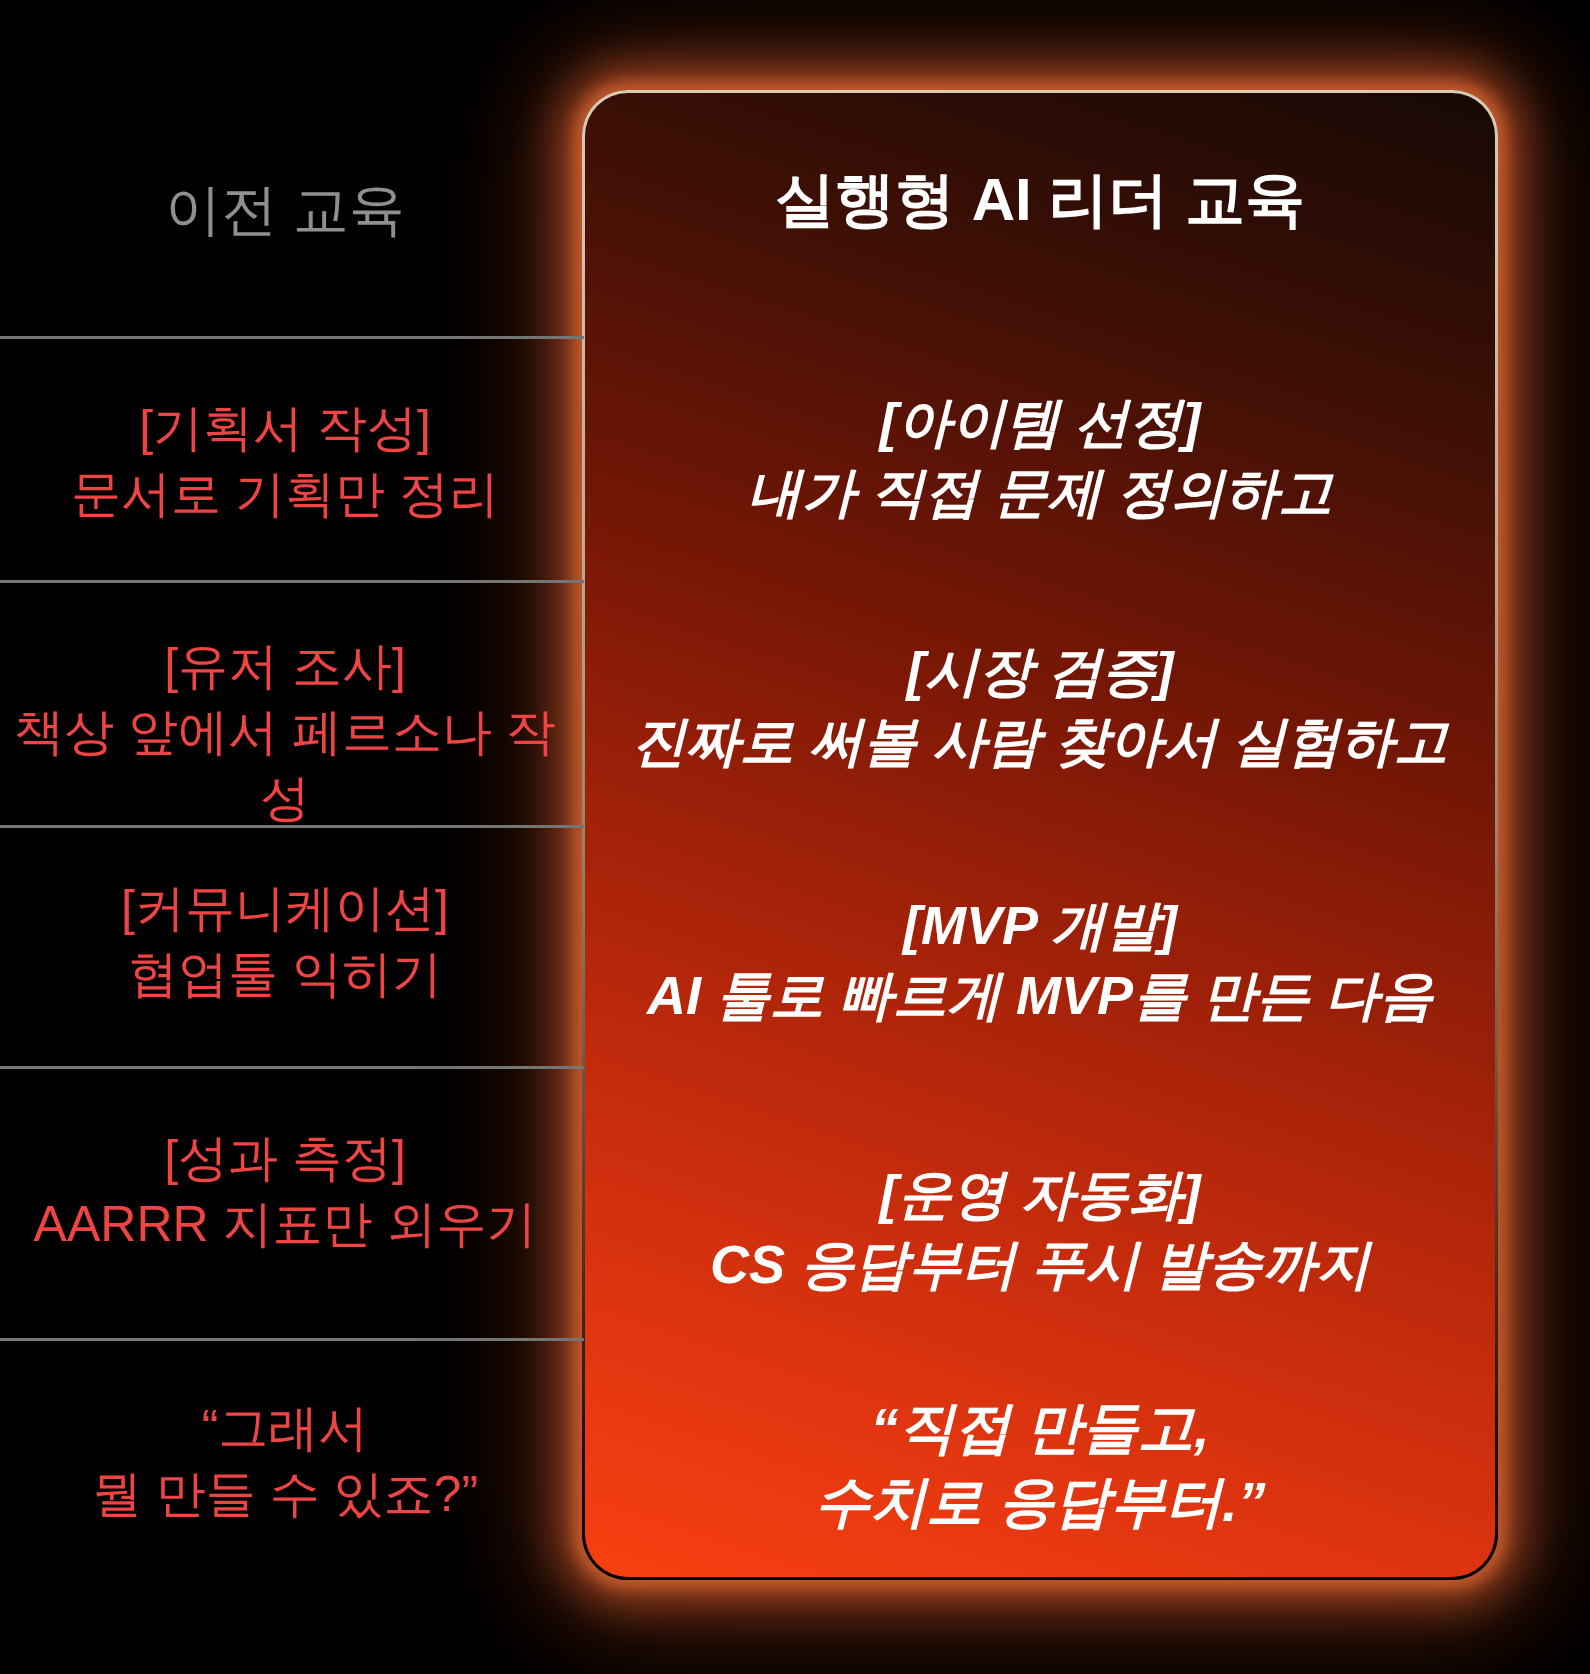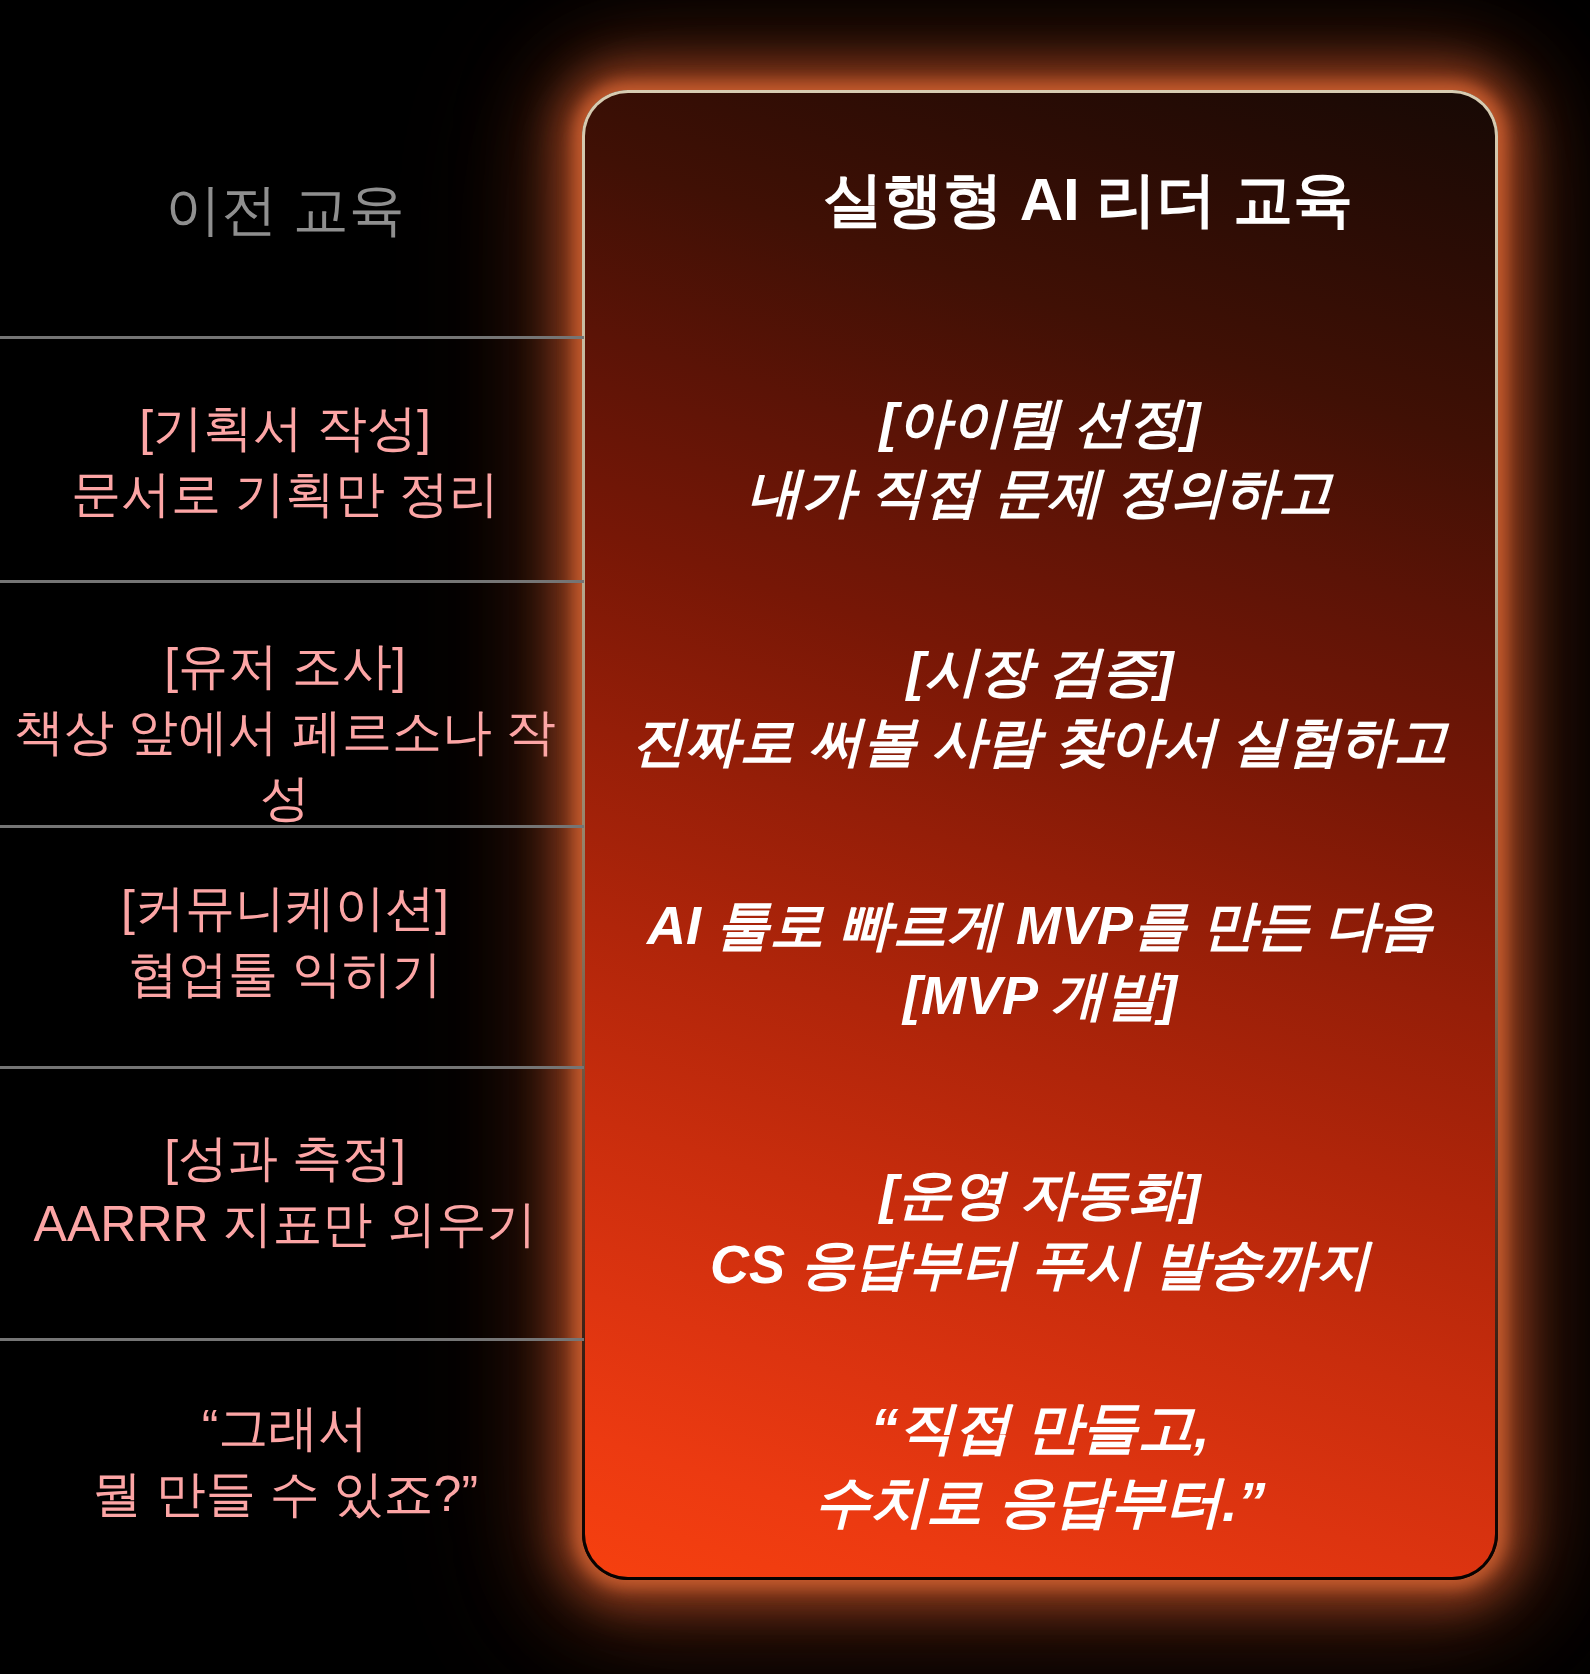--- a/index.html
+++ b/index.html
@@ -10,21 +10,21 @@
   
   .left-title{
     position:absolute;left:0;top:173px;width:570px;margin:0;
     text-align:center;font-size:56px;font-weight:500;line-height:74px;
     color:#8f8f8f;z-index:3;
   }
   .divider{position:absolute;left:0;width:584px;height:3px;background:#757575;z-index:4;}
   .d1{top:336px}.d2{top:580px}.d3{top:825px}.d4{top:1066px}.d5{top:1338px}
   .lrow{
     position:absolute;left:0;width:570px;text-align:center;z-index:3;
-    color:#fca5a5;font-size:50px;font-weight:400;line-height:66px;
+    color:#ef4444;font-size:50px;font-weight:400;line-height:66px;
   }
   .r1{top:395px}.r2{top:633px}.r3{top:875px}.r4{top:1125px}.r5{top:1395px}
   
   .card{
     position:absolute;left:582px;top:90px;width:916px;height:1490px;
     border-radius:46px;padding:3px;box-sizing:border-box;z-index:2;
     background:linear-gradient(180deg,#d8ccb2 0%,#bcae93 30%,#8d7960 55%,#4a2a1c 80%,#120704 95%,#050201 100%);
     box-shadow:
       0 0 15px 8px rgba(198,92,46,0.95),
       0 0 40px 24px rgba(178,76,38,0.72),
@@ -32,21 +32,21 @@
       0 14px 150px 60px rgba(115,46,22,0.22);
   }
   .card-inner{
     position:relative;width:100%;height:100%;border-radius:43px;overflow:hidden;
     background:linear-gradient(198deg,
       #170905 0%, #2b0c05 10%, #401005 20%, #5b1306 30%, #771706 41%,
       #951e08 52%, #b0250a 63%, #c92d0d 74%, #dd3410 84%, #ec3a11 92%, #f6400f 100%);
   }
   .card-title{
     position:absolute;left:0;top:70px;width:100%;margin:0;
-    text-align:center;color:#ffffff;font-size:60px;font-weight:700;line-height:74px;padding-left:48px;
+    text-align:center;color:#ffffff;font-size:60px;font-weight:700;line-height:74px;
   }
   .crow{
     position:absolute;left:0;width:100%;text-align:center;color:#ffffff;
     font-size:54px;font-weight:700;line-height:70px;font-style:italic;
   }
   .c1{top:294px}.c2{top:543px}.c3{top:797px}.c4{top:1066px}
   .cquote{top:1298px;font-size:56px;font-weight:800;line-height:74px;}
 </style>
 </head>
 <body>
@@ -88,22 +88,22 @@
 
       <div class="crow c1">
         <div>[아이템 선정]</div>
         <div>내가 직접 문제 정의하고</div>
       </div>
       <div class="crow c2">
         <div>[시장 검증]</div>
         <div>진짜로 써볼 사람 찾아서 실험하고</div>
       </div>
       <div class="crow c3">
+        <div>[MVP 개발]</div>
         <div>AI 툴로 빠르게 MVP를 만든 다음</div>
-        <div>[MVP 개발]</div>
       </div>
       <div class="crow c4">
         <div>[운영 자동화]</div>
         <div>CS 응답부터 푸시 발송까지</div>
       </div>
 
       <div class="crow cquote">
         <div>“직접 만들고,</div>
         <div>수치로 응답부터.”</div>
       </div>

